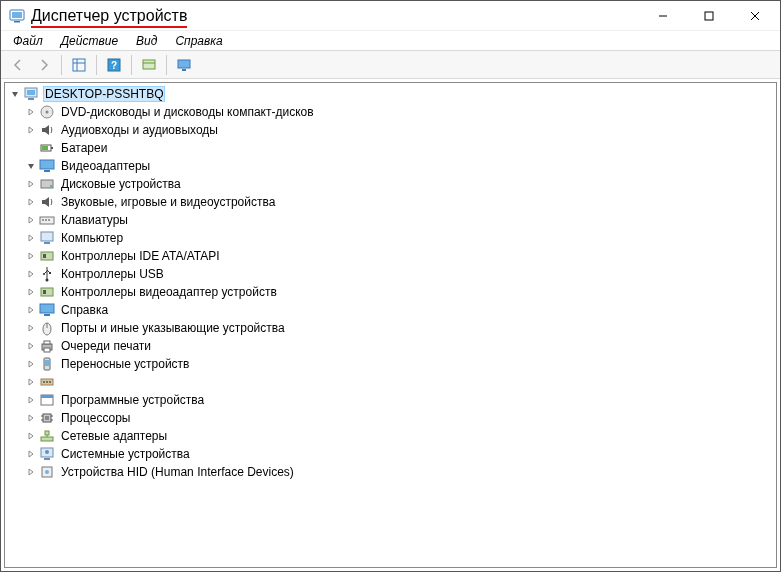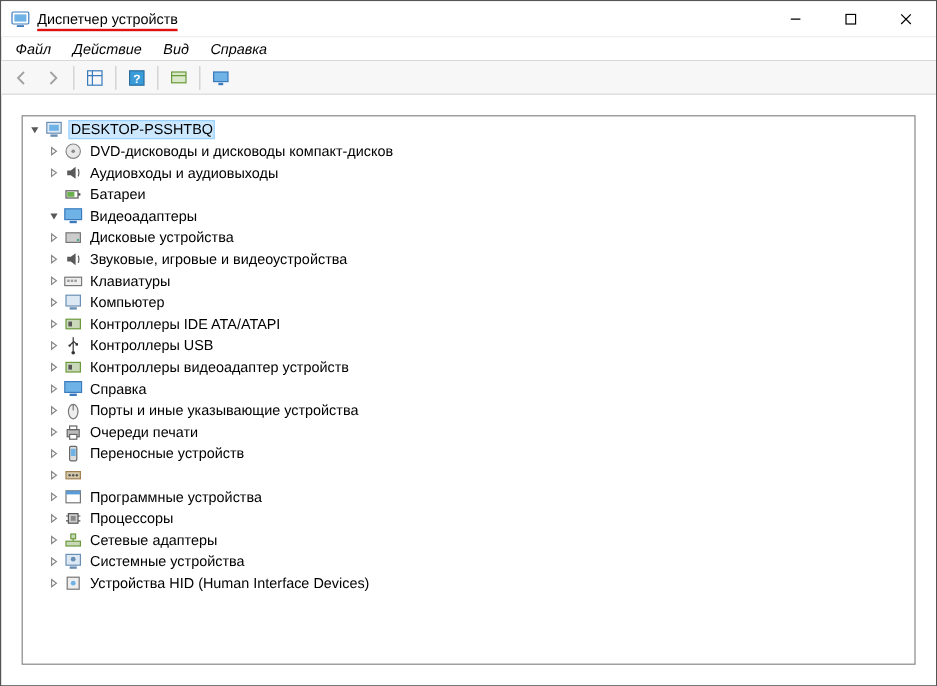--- a/index.html
+++ b/index.html
@@ -19,21 +19,21 @@
   .titlebar {
     height: 30px;
     display: flex;
     align-items: center;
     padding: 0 2px 0 8px;
     border-bottom: 1px solid #eee;
     background: #fff;
   }
   .titlebar .app-icon { width: 16px; height: 16px; margin-right: 6px; display:flex; align-items:center; justify-content:center;}
   .titlebar .title-wrap { position: relative; display:inline-block; }
-  .titlebar .title { font-size: 12px; }
+  .titlebar .title { font-size: 16px; }
   .underline-red {
     position: absolute;
     left: 0; right: 0; bottom: -3px;
     height: 2px;
     background: #d11;
   }
   .win-controls { margin-left: auto; display: flex; }
   .win-btn {
     width: 46px; height: 30px;
     display: flex; align-items: center; justify-content: center;
@@ -64,21 +64,21 @@
     width: 24px; height: 22px;
     display: flex; align-items: center; justify-content: center;
     border: 1px solid transparent;
     margin: 0 1px;
   }
   .tb-btn.disabled svg { opacity: .35; }
   .tb-sep { width:1px; height:20px; background:#ccc; margin: 0 4px; }
   
   .tree-pane {
     flex: 1;
-    margin: 17px;
+    margin: 3px;
     border: 1px solid #888;
     overflow: auto;
     background: #fff;
     padding: 2px 0;
   }
   .node {
     display: flex;
     align-items: center;
     height: 18px;
     line-height: 18px;

